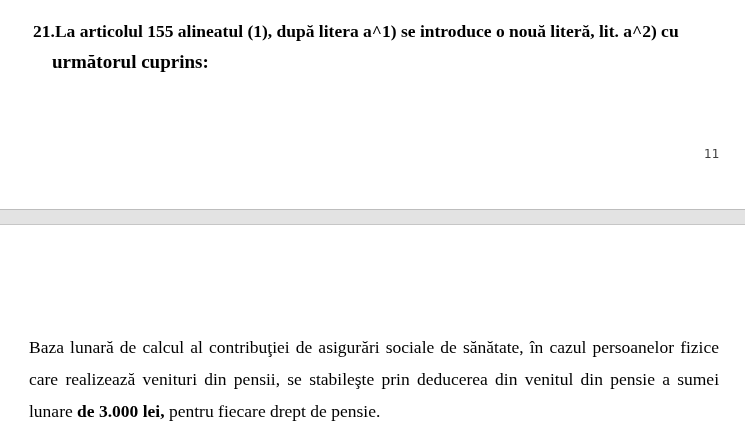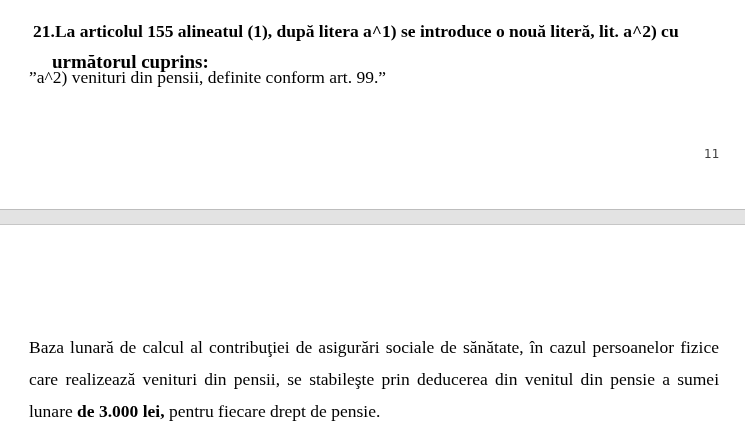--- a/index.html
+++ b/index.html
@@ -91,21 +91,20 @@
       margin: 0;
     }
     .body-para b { font-weight: bold; }
   </style>
 </head>
 <body>
 
 <div class="page page-top">
   <p class="heading"><span class="num">21.</span><span>La articolul 155 alineatul (1), după litera a^1) se introduce o nouă literă, lit. a^2) cu</span></p>
   <p class="heading-line2">următorul cuprins:</p>
-  <p class="quote">”a^2) venituri din pensii, definite conform art. 99.”</p>
   <div class="page-number">11</div>
 </div>
 
 <div class="page-gap"></div>
 
 <div class="page page-bottom">
   <p class="body-para"><span>Baza lunară de calcul al contribuţiei de asigurări sociale de sănătate, în cazul persoanelor fizice care realizează venituri din pensii, se stabileşte prin deducerea din venitul din pensie a sumei lunare </span><b>de 3.000 lei,</b><span> pentru fiecare drept de pensie.</span></p>
 </div>
 
 </body></html>

